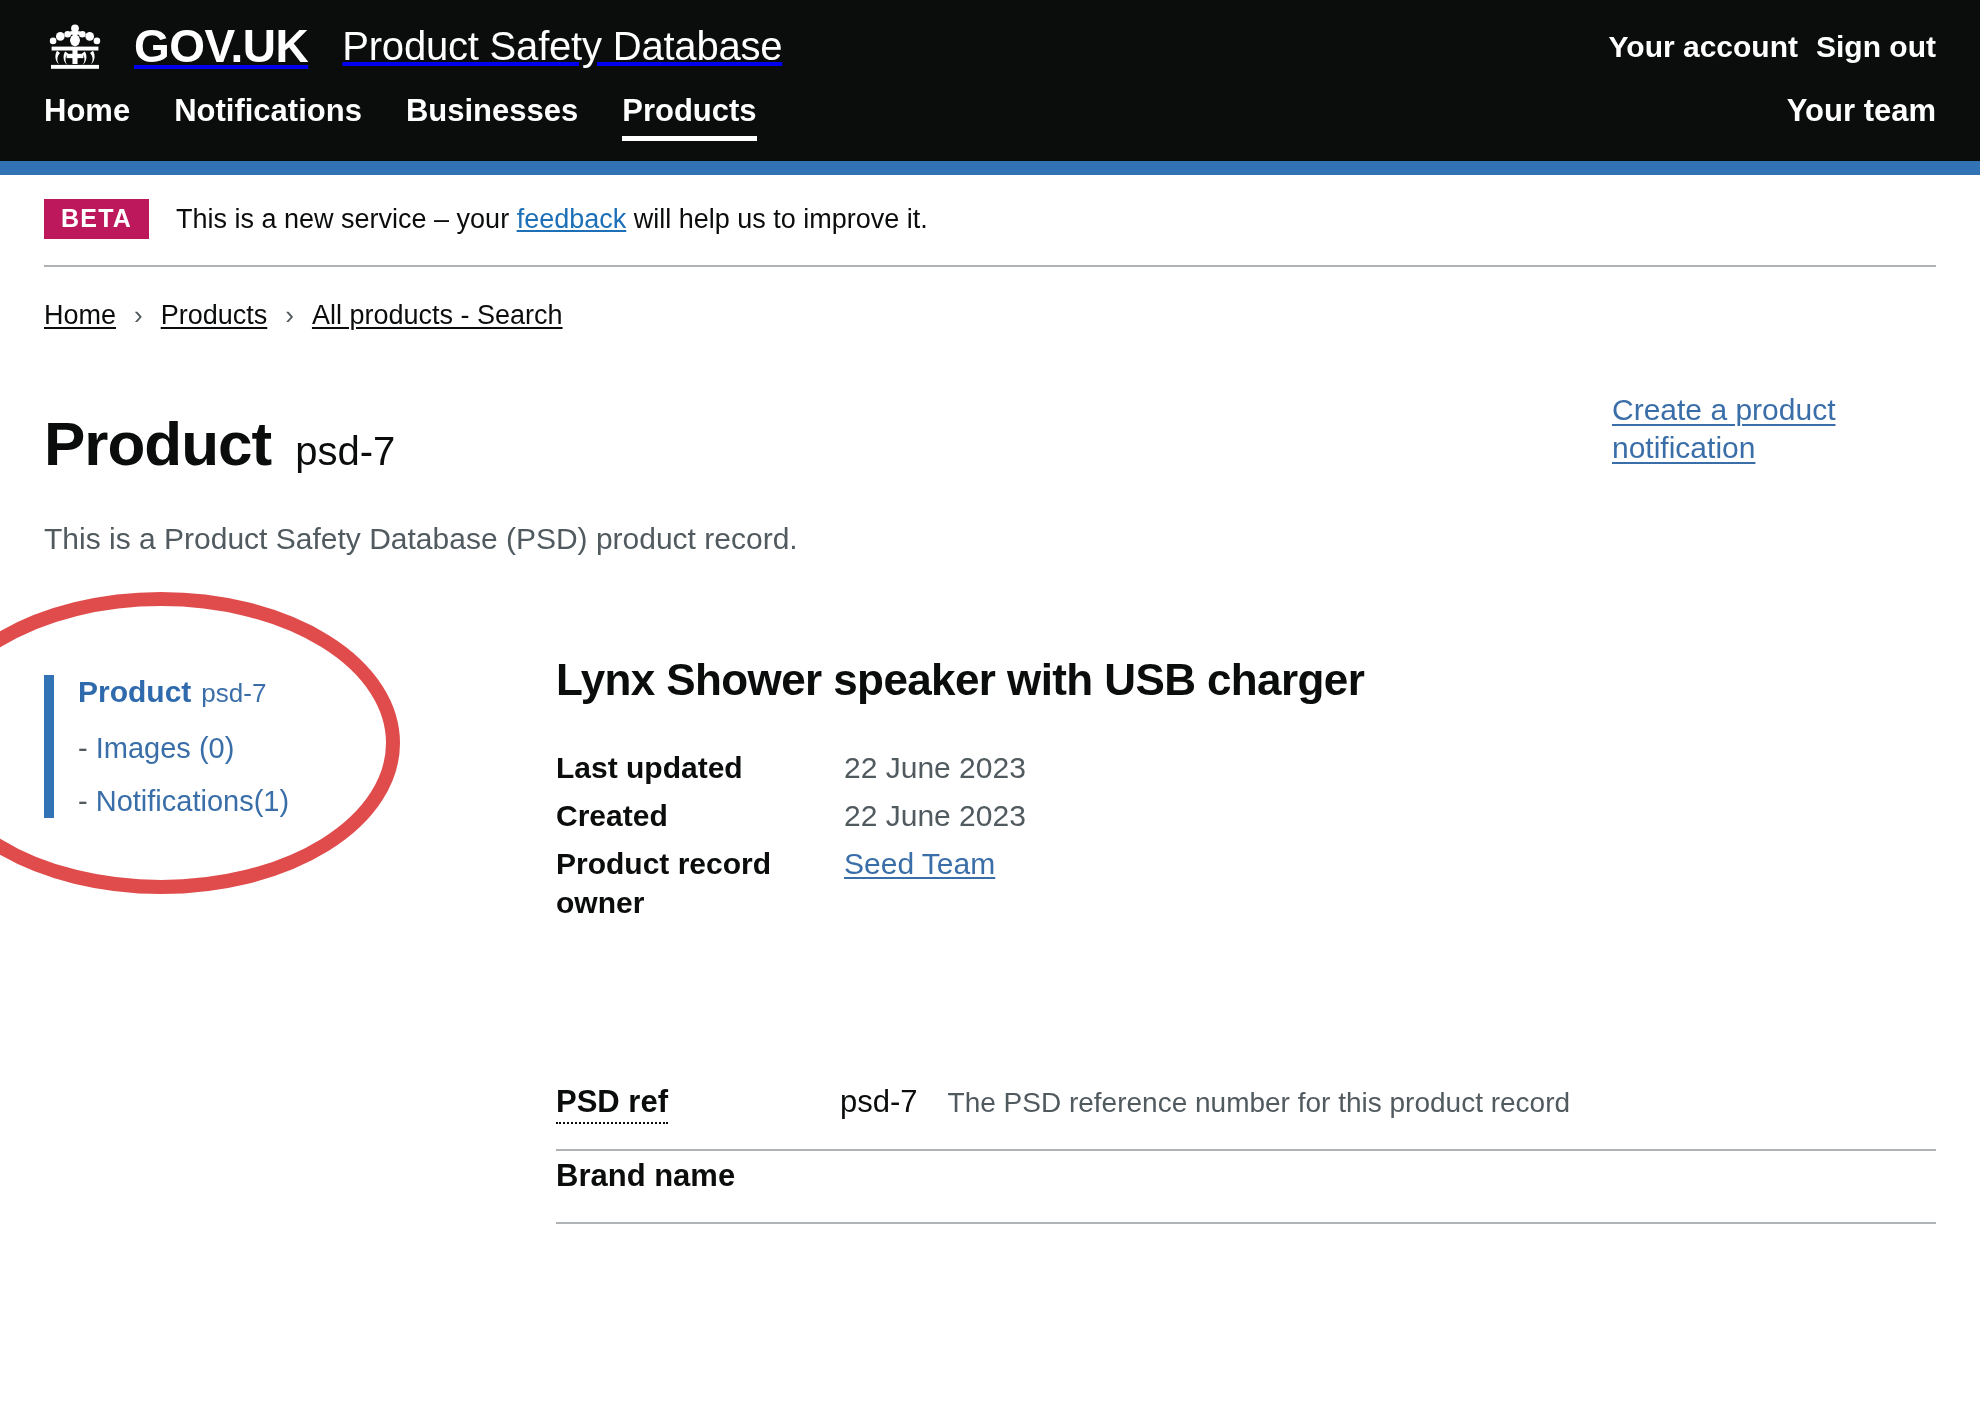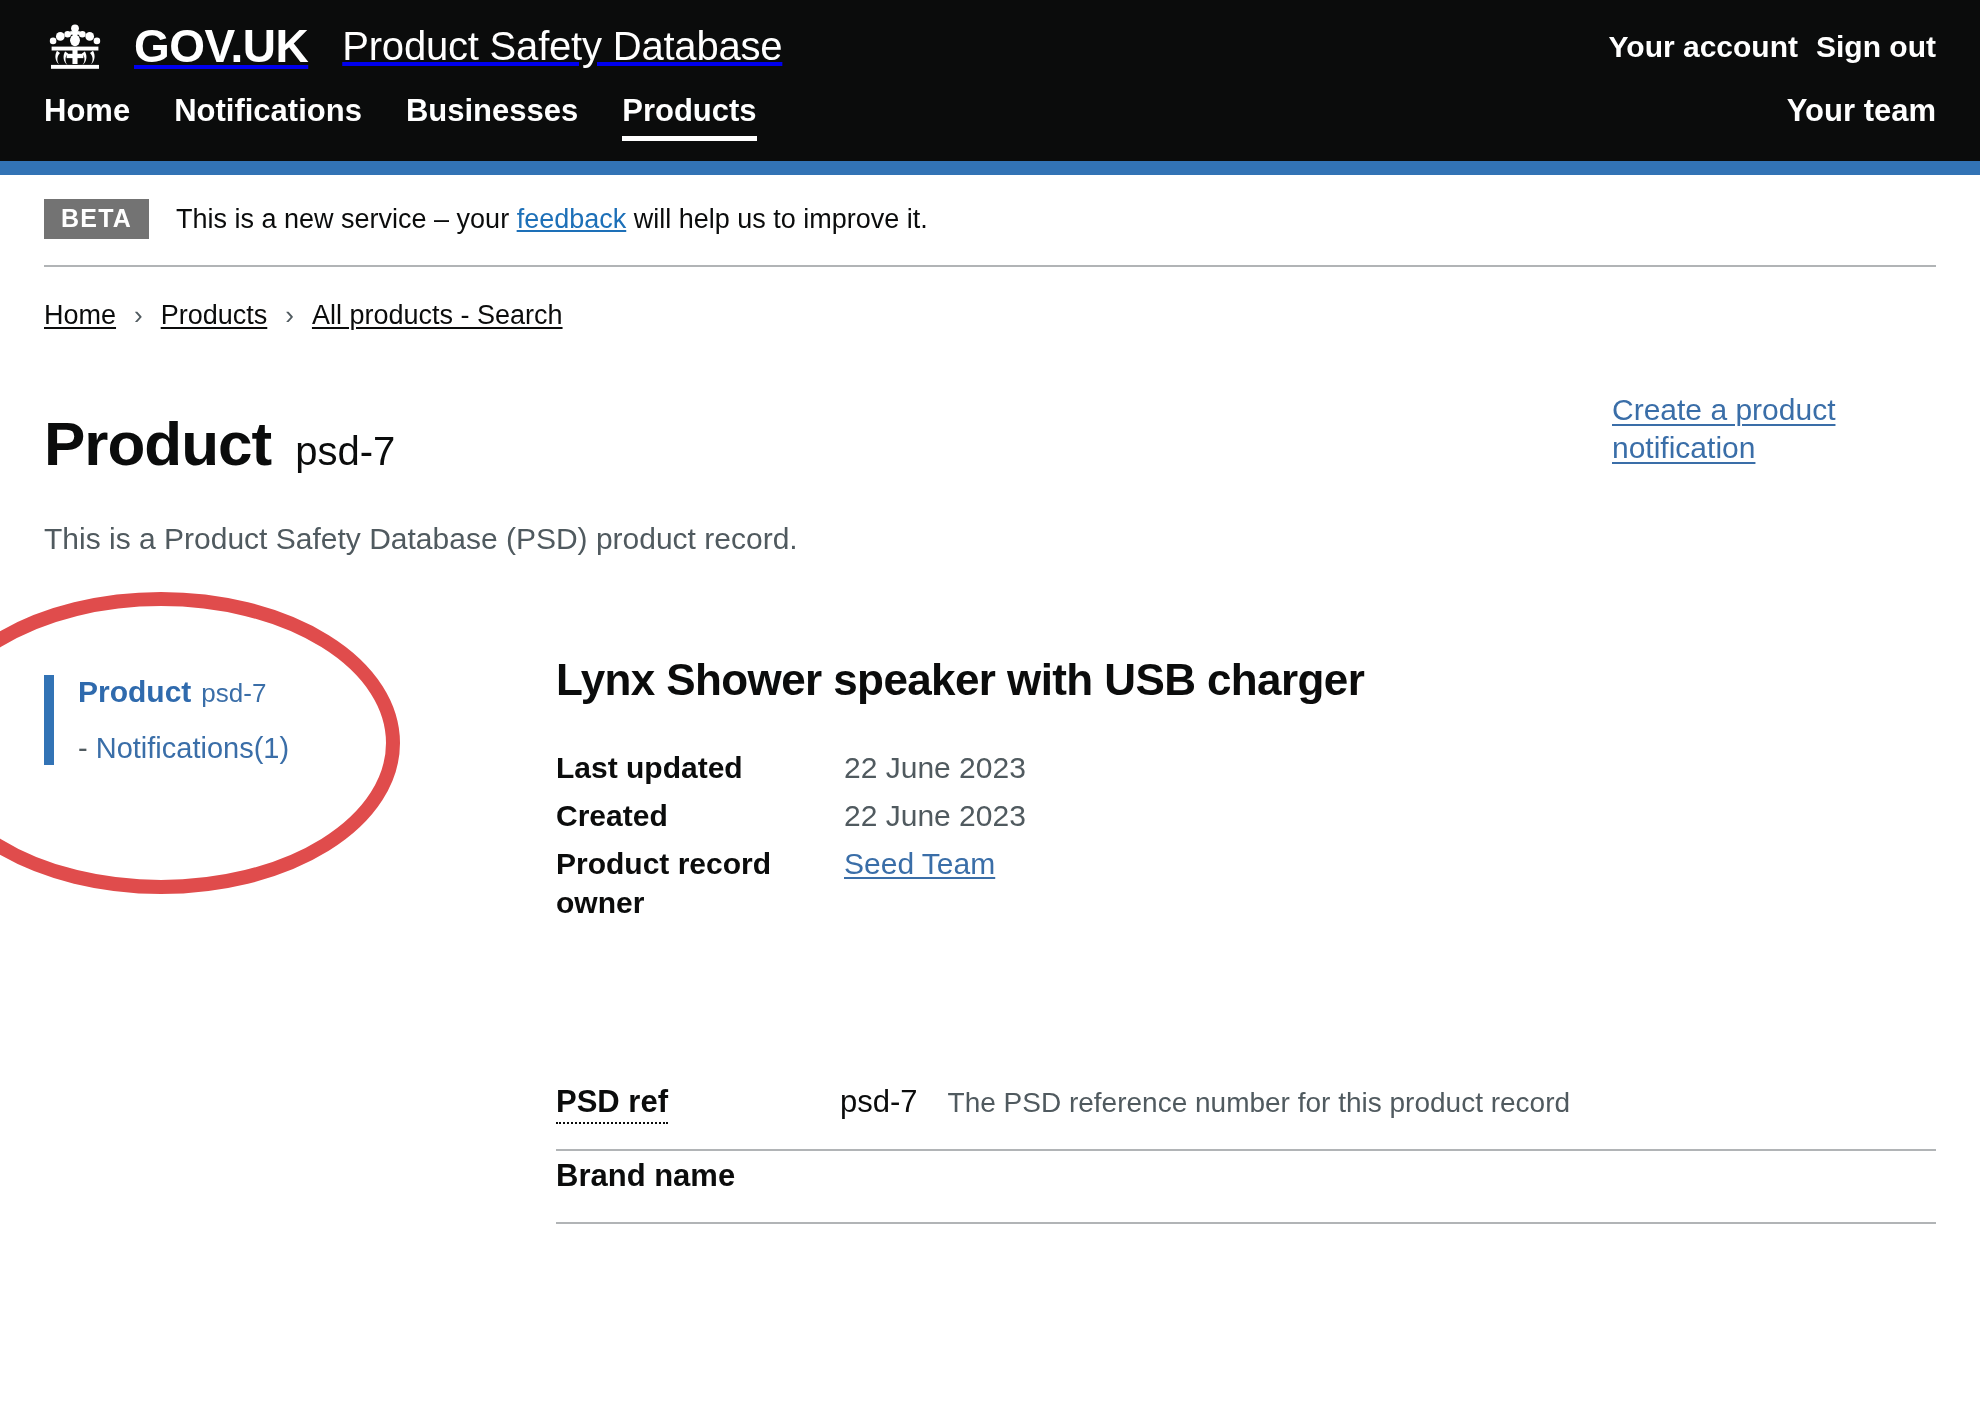--- a/index.html
+++ b/index.html
@@ -127,21 +127,21 @@
     margin: 0 auto;
     padding: 0 24px;
   }
   .phase-banner {
     border-bottom: 2px solid #b1b4b6;
     padding: 24px 0 26px 0;
     display: flex;
     align-items: center;
   }
   .phase-tag {
-    background: #737373;
+    background: #be185d;
     color: #ffffff;
     font-size: 25px;
     font-weight: 700;
     letter-spacing: 1.2px;
     padding: 7px 17px 8px 17px;
     display: inline-block;
     line-height: 1;
     text-transform: uppercase;
   }
   .phase-text {
@@ -466,20 +466,24 @@
             <ellipse cx="245" cy="156" rx="232" ry="144" fill="none" stroke="#e04c4c" stroke-width="14"></ellipse>
           </svg>
         </div>
 
         <div class="side-nav">
           <div class="side-nav-title">
             <span class="t-bold">Product</span><span class="t-ref">psd-7</span>
           </div>
           <div class="side-nav-item">
             <span>-</span>
+            <a href="#">Images (0)</a>
+          </div>
+          <div class="side-nav-item">
+            <span>-</span>
             <a href="#">Notifications(1)</a>
           </div>
         </div>
       </div>
 
       <div class="col-main">
 
         <h2 class="product-title">Lynx Shower speaker with USB charger</h2>
 
         <div class="meta-list">

